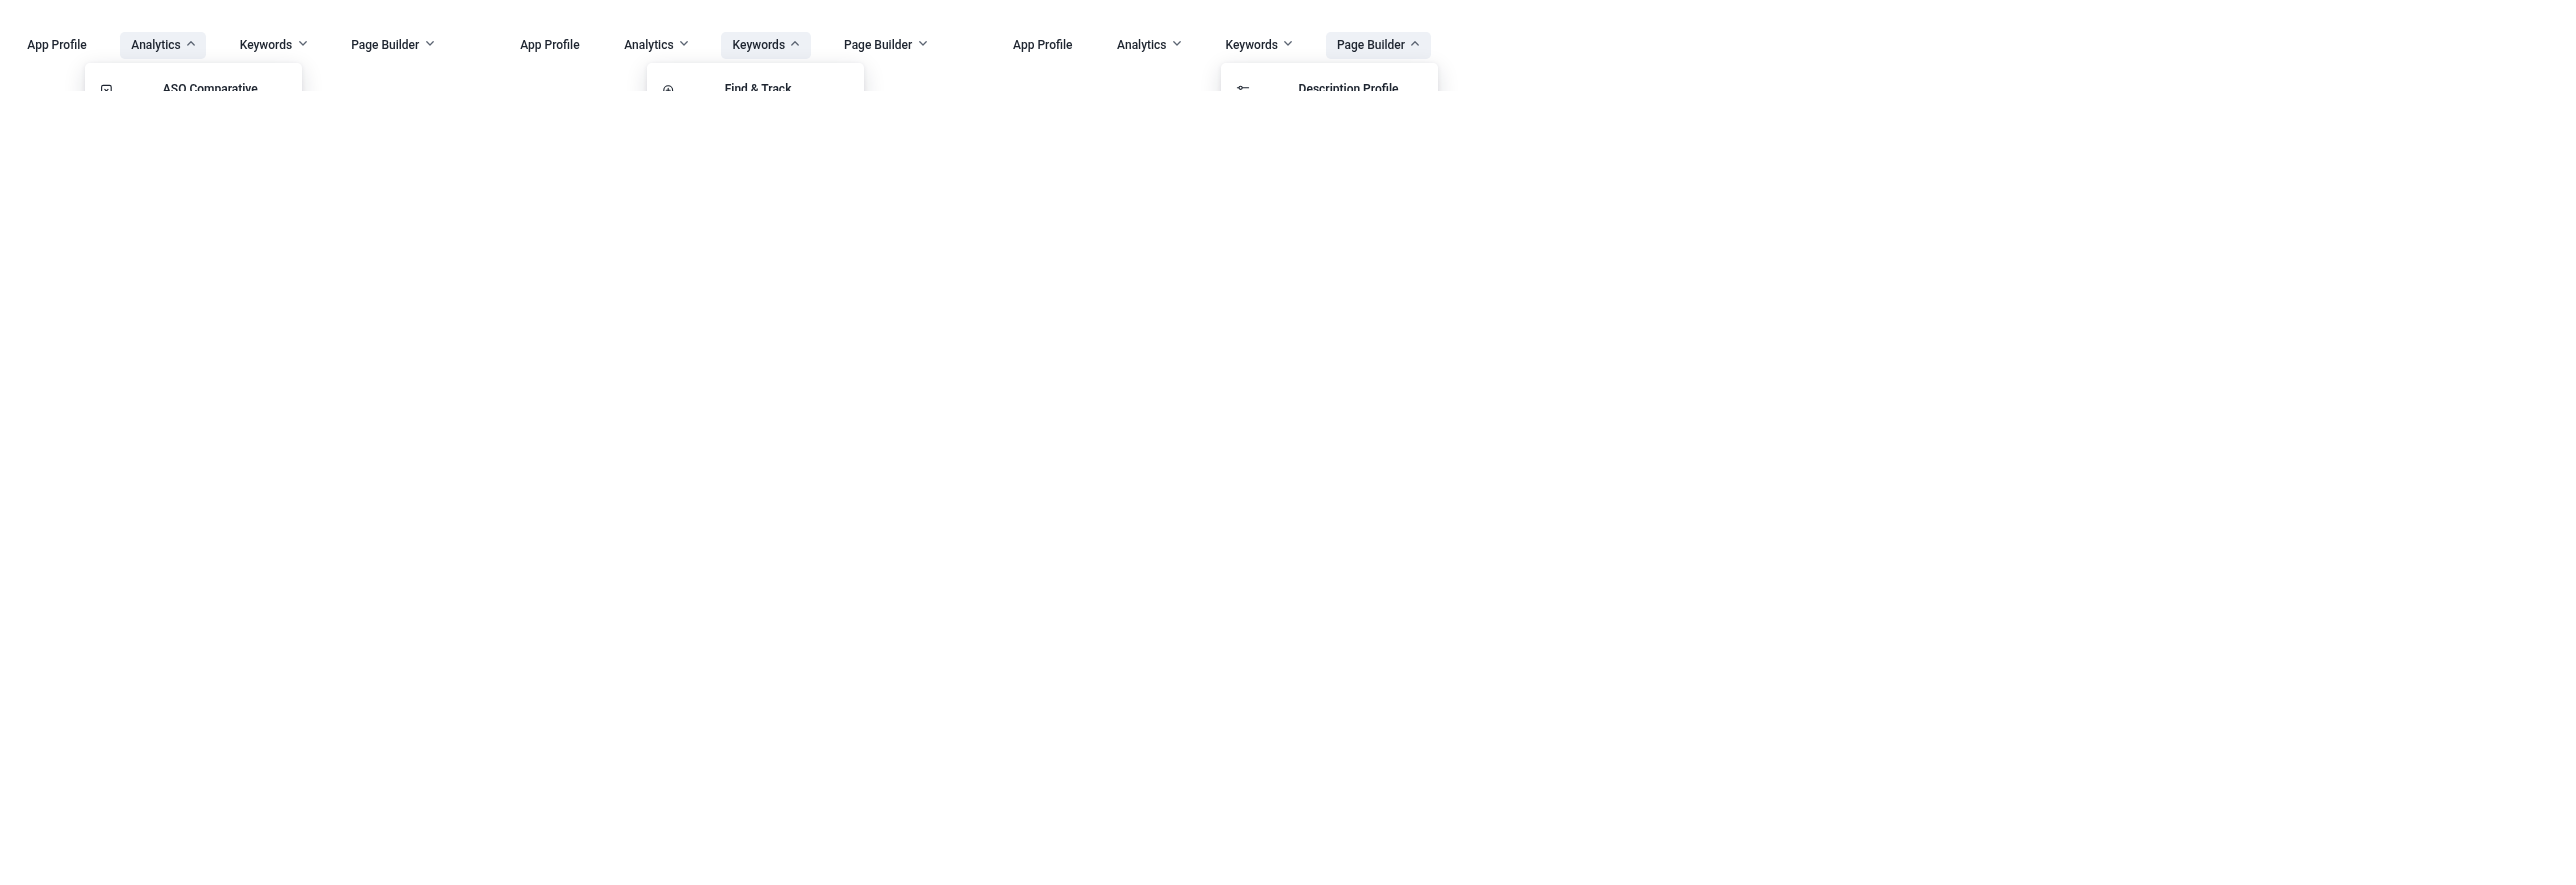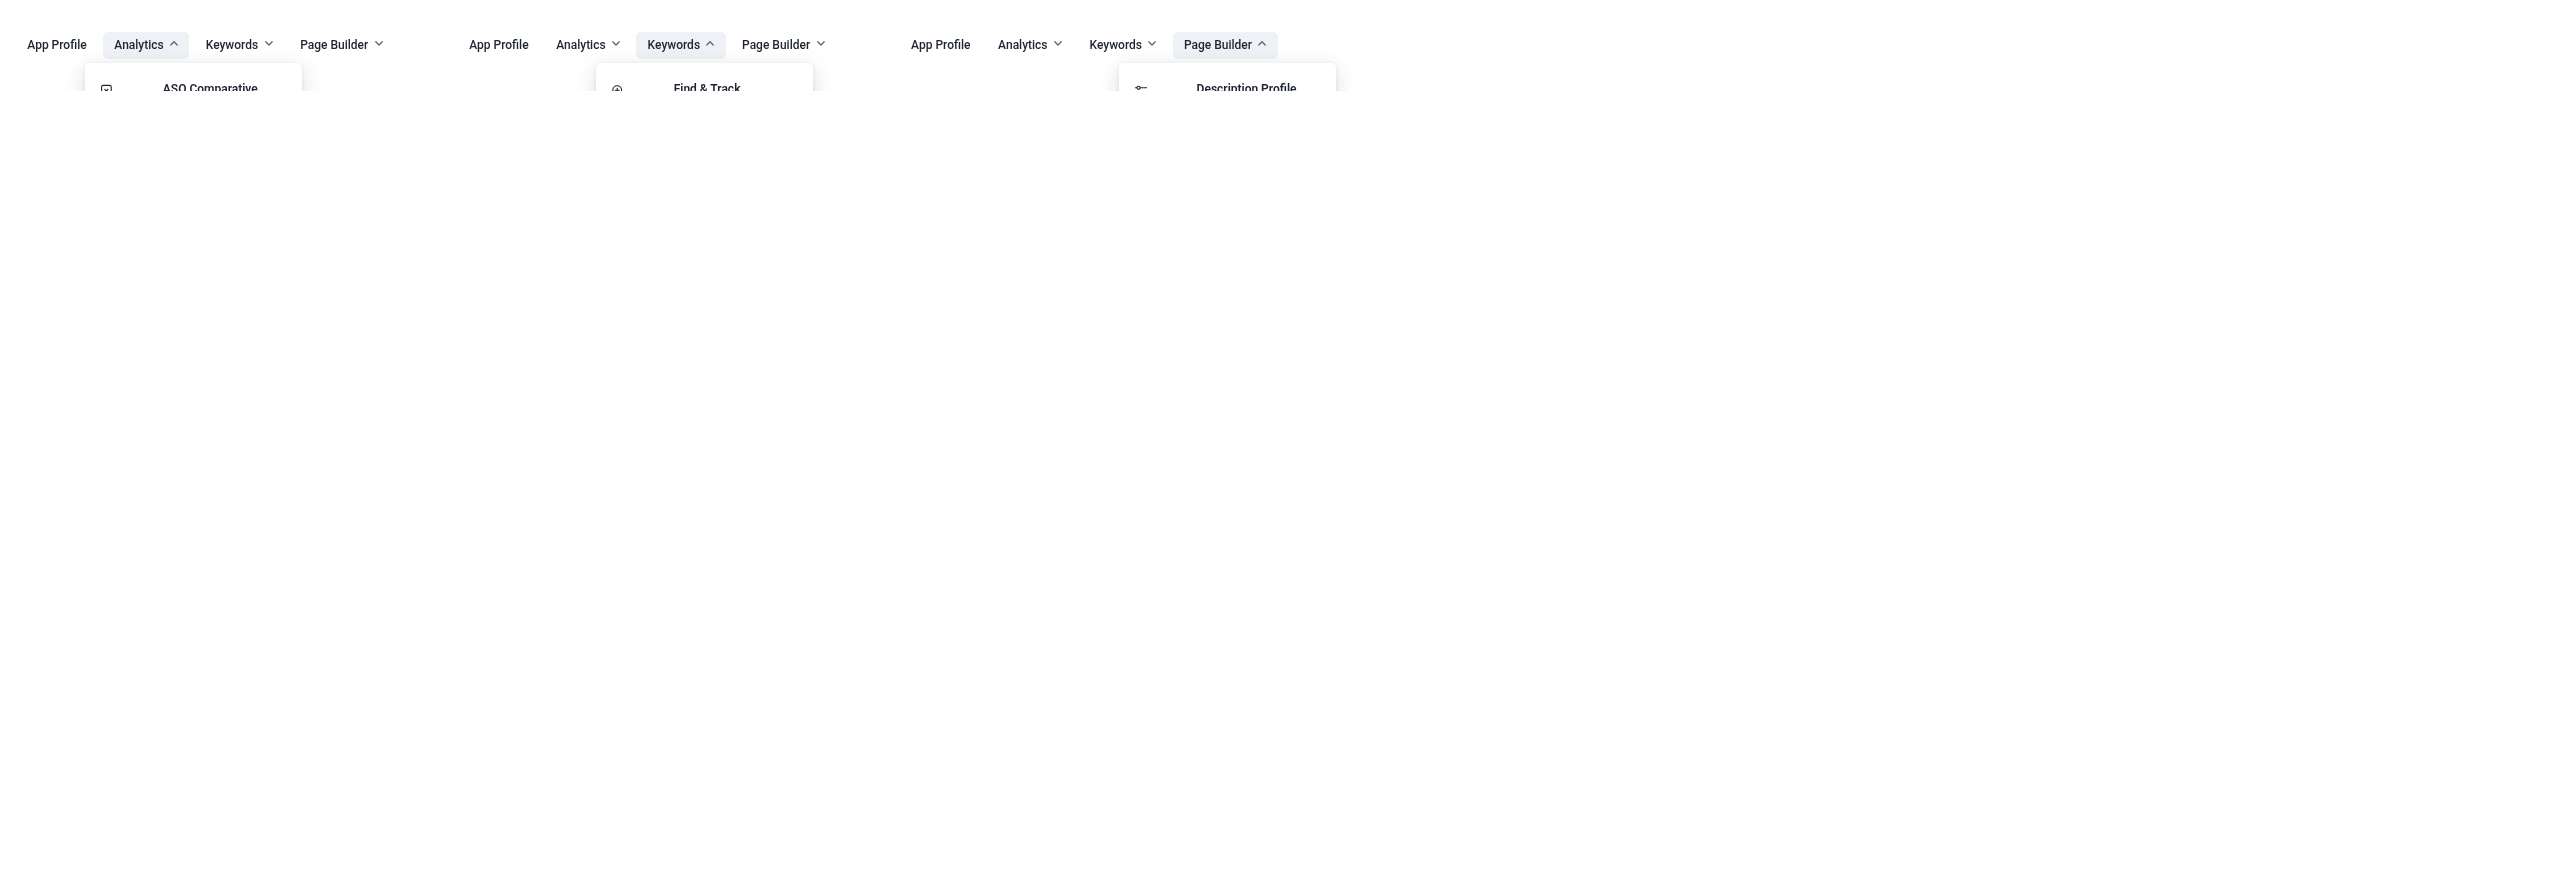--- a/index.html
+++ b/index.html
@@ -15,21 +15,21 @@
     gap: 64px;
     justify-content: flex-start;
     align-items: flex-start;
   }
   .nav-block {
     position: relative;
     display: inline-block;
   }
   .nav-tabs {
     display: flex;
-    gap: 5px;
+    gap: 22px;
     align-items: center;
   }
   .tab {
     display: flex;
     align-items: center;
     gap: 6.4px;
     padding: 6.4px 11.3px;
     border-radius: 4.8px;
     font-size: 12px;
     font-weight: 500;

